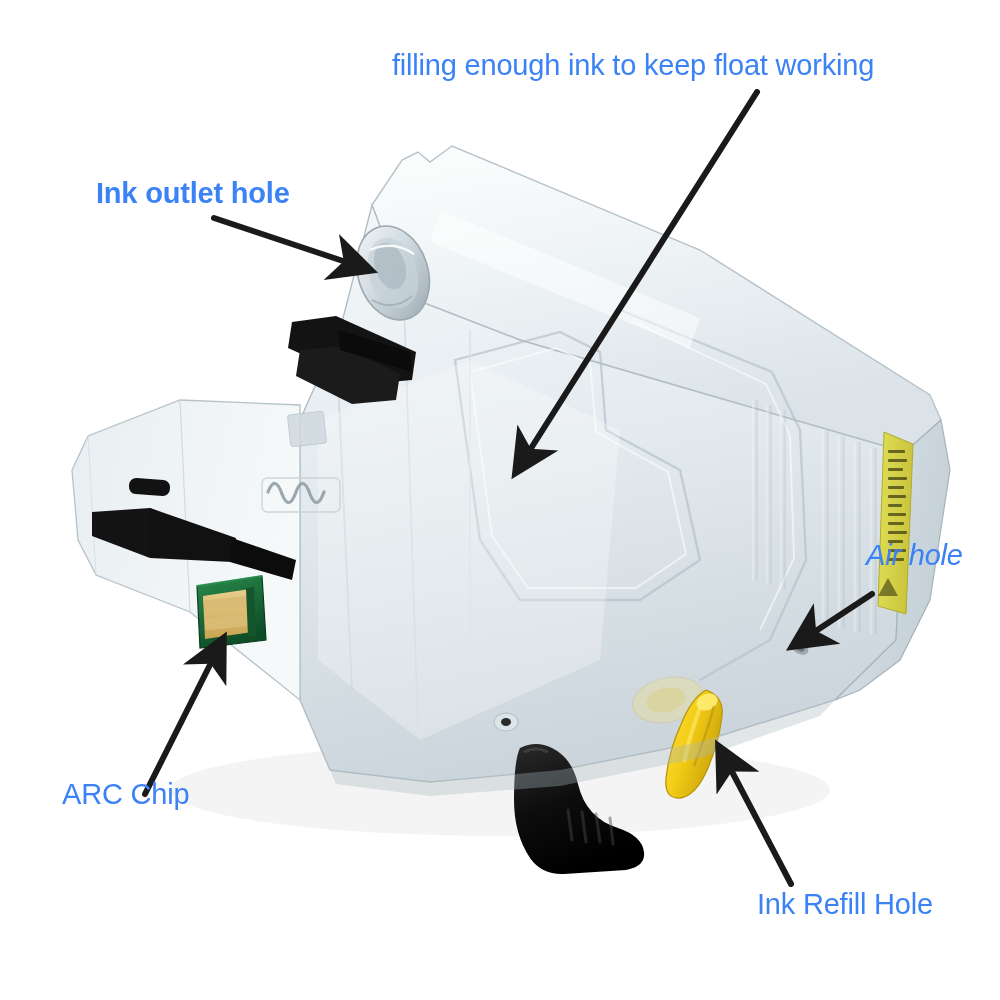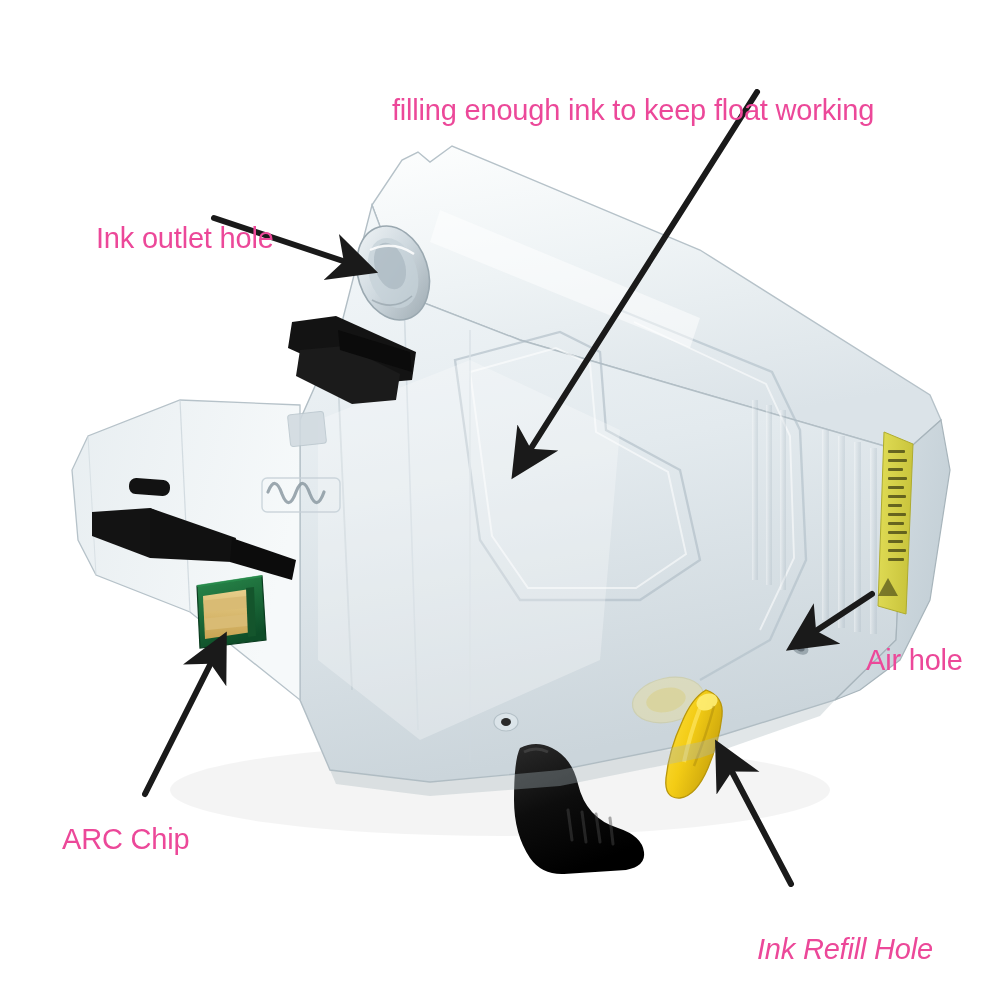--- a/index.html
+++ b/index.html
@@ -18,33 +18,32 @@
     overflow: hidden;
   }
   #art {
     position: absolute;
     left: 0; top: 0;
     width: 1000px;
     height: 1000px;
   }
   .callout {
     position: absolute;
-    color: #ec4899;
+    color: #3b82f6;
     font-size: 29px;
     line-height: 1.05;
     white-space: nowrap;
     font-family: "Liberation Sans", sans-serif;
     letter-spacing: -0.2px;
-    margin-top: 45px;
   }
   #lbl-fill  { left: 392px; top: 50px; }
-  #lbl-outlet{ left: 96px;  top: 178px; }
-  #lbl-air   { left: 866px; top: 600px; }
+  #lbl-outlet{ left: 96px;  top: 178px; font-weight: bold; }
+  #lbl-air   { left: 866px; top: 540px; font-style: italic; }
   #lbl-arc   { left: 62px;  top: 779px; }
-  #lbl-refill{ left: 757px; top: 889px; font-style: italic; }
+  #lbl-refill{ left: 757px; top: 889px; }
 </style>
 </head>
 <body>
 
 <div id="stage">
 
   <svg id="art" viewBox="0 0 1000 1000" xmlns="http://www.w3.org/2000/svg">
     <defs>
       <linearGradient id="gBodyTop" x1="0" y1="0" x2="0.35" y2="1">
         <stop offset="0" stop-color="#fdfefe"></stop>

